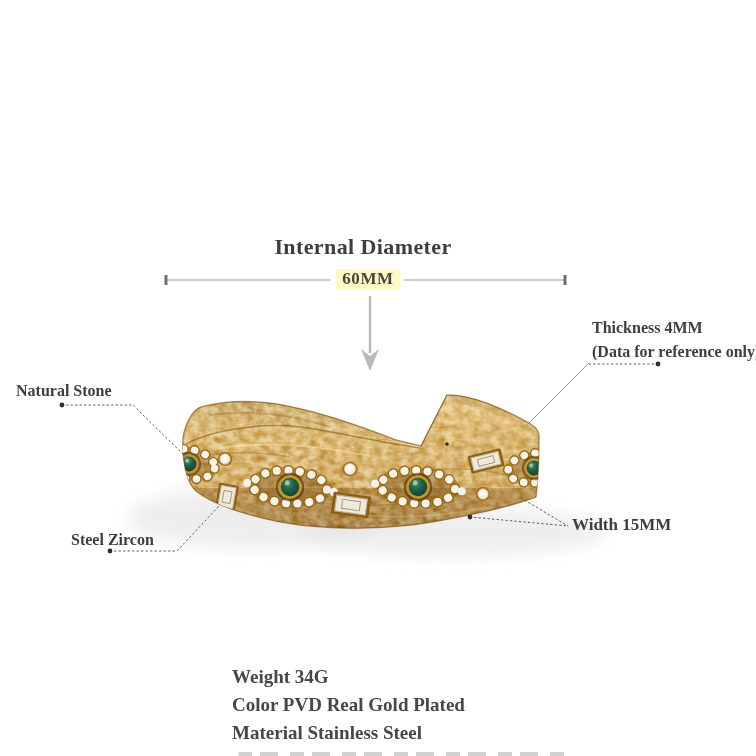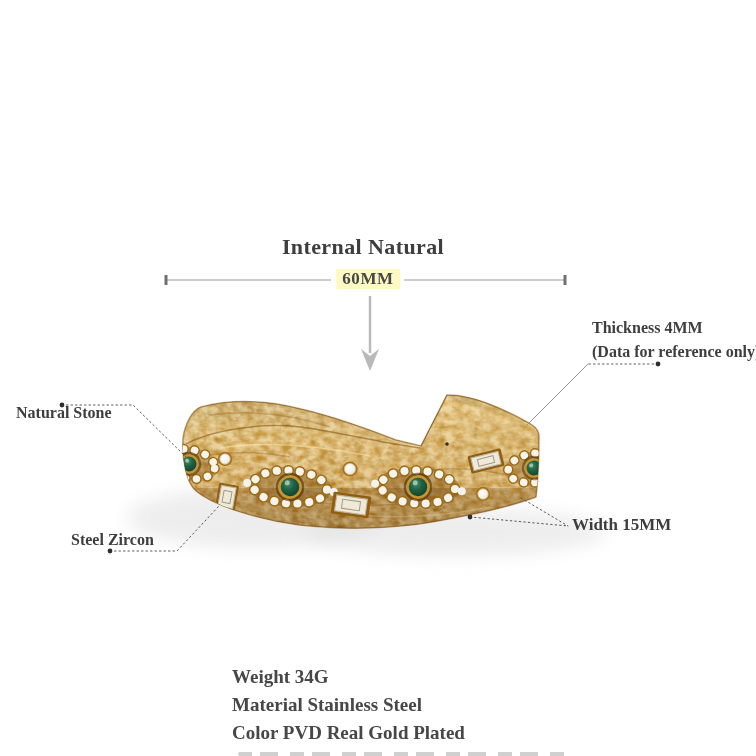--- a/index.html
+++ b/index.html
@@ -11,21 +11,21 @@
   .title{
     top:234px;left:363px;transform:translateX(-50%);
     font-size:22px;font-weight:700;letter-spacing:.4px;white-space:nowrap;color:#3e3e3e;
   }
   .mmvalue{
     top:269px;left:368px;transform:translateX(-50%);
     font-size:17px;font-weight:700;letter-spacing:.6px;color:#474747;background:#fef9c3;padding:0 6px;
   }
   .callout{font-size:16px;font-weight:700;color:#3e3e3e;white-space:nowrap;}
   .thickness{top:316px;left:592px;line-height:24px;}
-  .natural{top:382px;left:16px;margin-top:22px;}
+  .natural{top:382px;left:16px;}
   .zircon{top:531px;left:71px;}
   .width{top:515px;left:572px;font-size:17px;text-align:right;}
   .specs{
     top:663px;left:232px;font-size:19px;font-weight:700;line-height:28px;color:#474747;
   }
   .cropped-hint{
     top:752px;left:238px;width:330px;height:4px;overflow:hidden;opacity:.35;
     background:repeating-linear-gradient(90deg,#777 0 14px,transparent 14px 22px,#777 22px 40px,transparent 40px 52px);
     border-radius:2px;
   }
@@ -212,35 +212,35 @@
       <polyline points="521,498 568,526"></polyline>
     </g>
     <g fill="#2e2e2e">
       <circle cx="62" cy="405" r="2.4"></circle>
       <circle cx="110" cy="551" r="2.4"></circle>
       <circle cx="658" cy="364" r="2.4"></circle>
       <circle cx="470" cy="517" r="2.4"></circle>
     </g>
   </svg>
 
-  <div class="abs title">Internal Natural</div>
+  <div class="abs title">Internal Diameter</div>
 
   <div class="abs mmvalue">60MM</div>
 
   <div class="abs callout thickness">
     <div>Thickness 4MM</div>
     <div>(Data for reference only)</div>
   </div>
 
   <div class="abs callout natural">Natural Stone</div>
 
   <div class="abs callout zircon">Steel Zircon</div>
 
   <div class="abs callout width">Width 15MM</div>
 
   <div class="abs specs">
     <div>Weight 34G</div>
+    <div>Color PVD Real Gold Plated</div>
     <div>Material Stainless Steel</div>
-    <div>Color PVD Real Gold Plated</div>
   </div>
 
   <div class="abs cropped-hint"></div>
 </div>
 
 </body></html>

